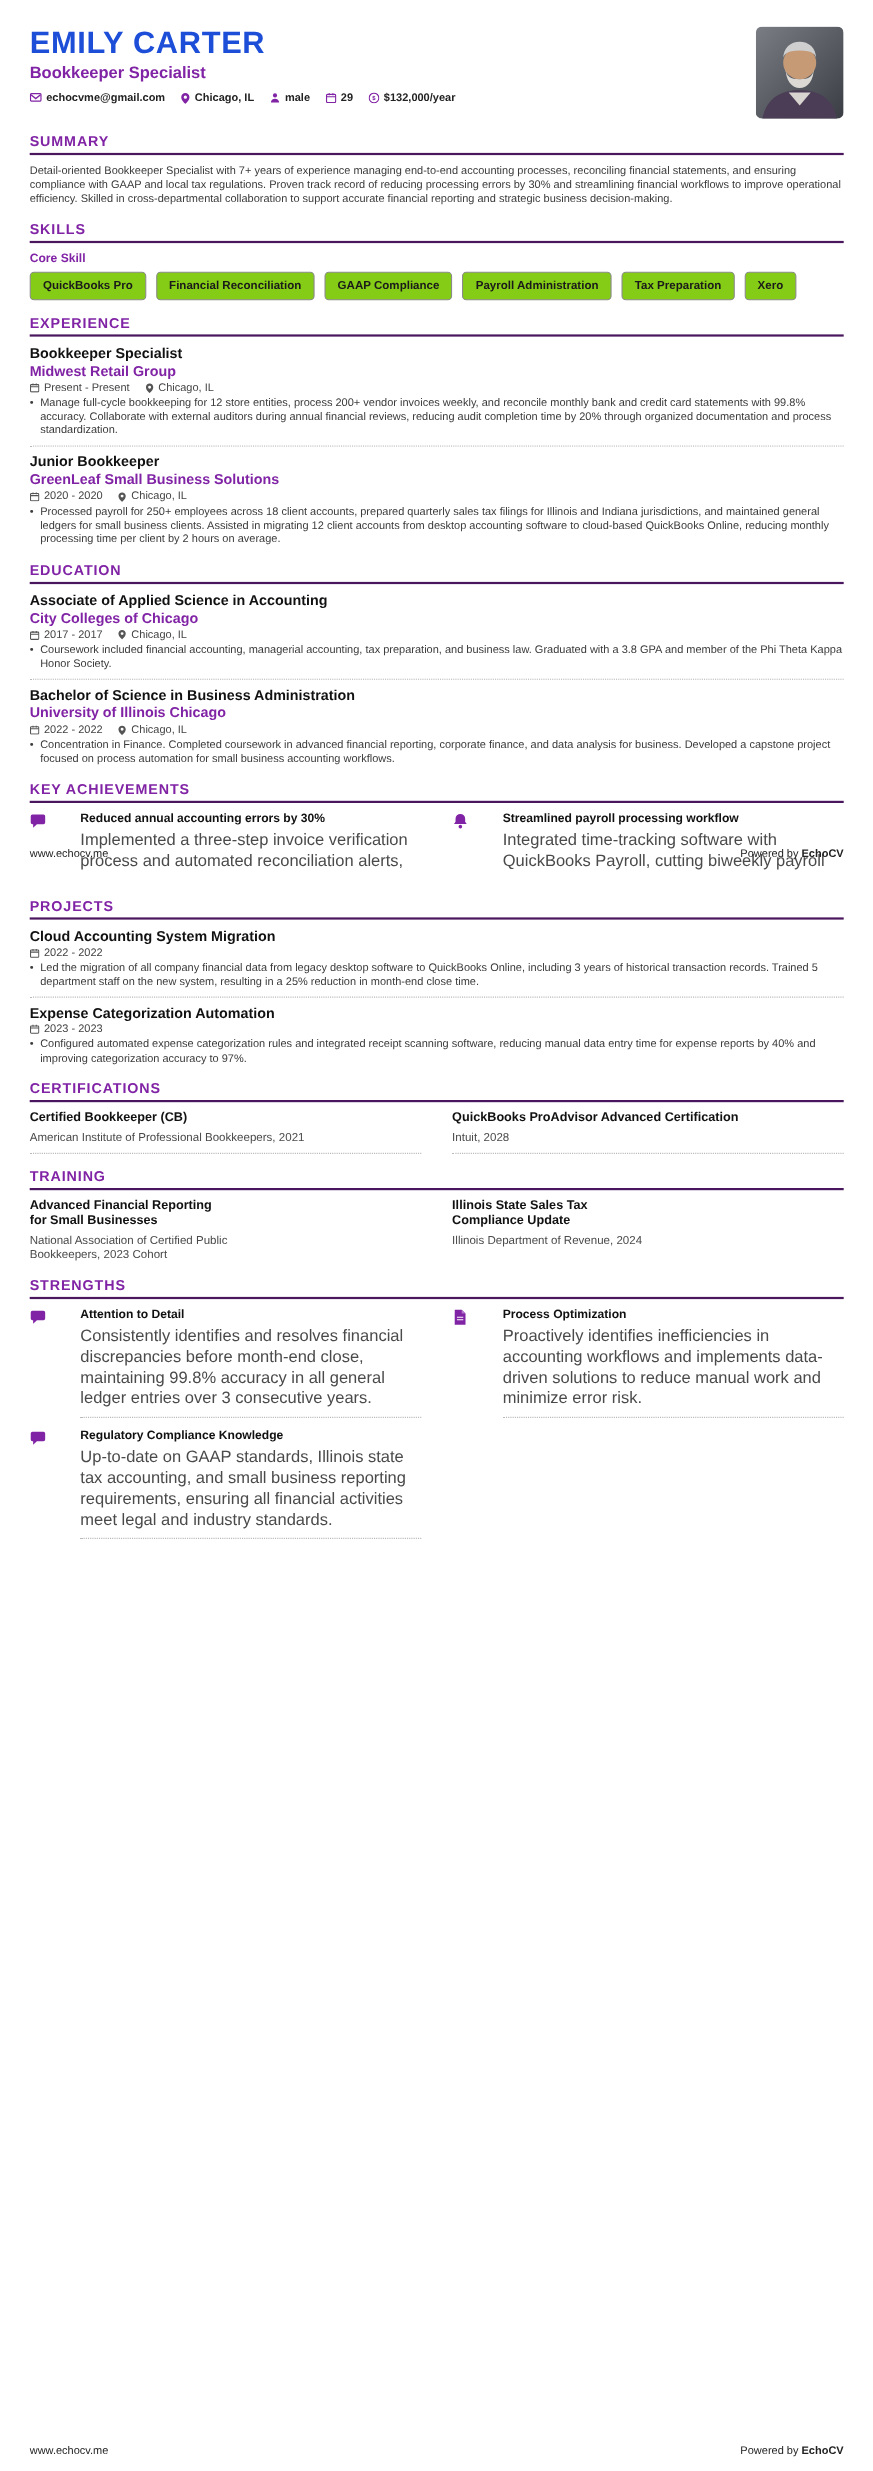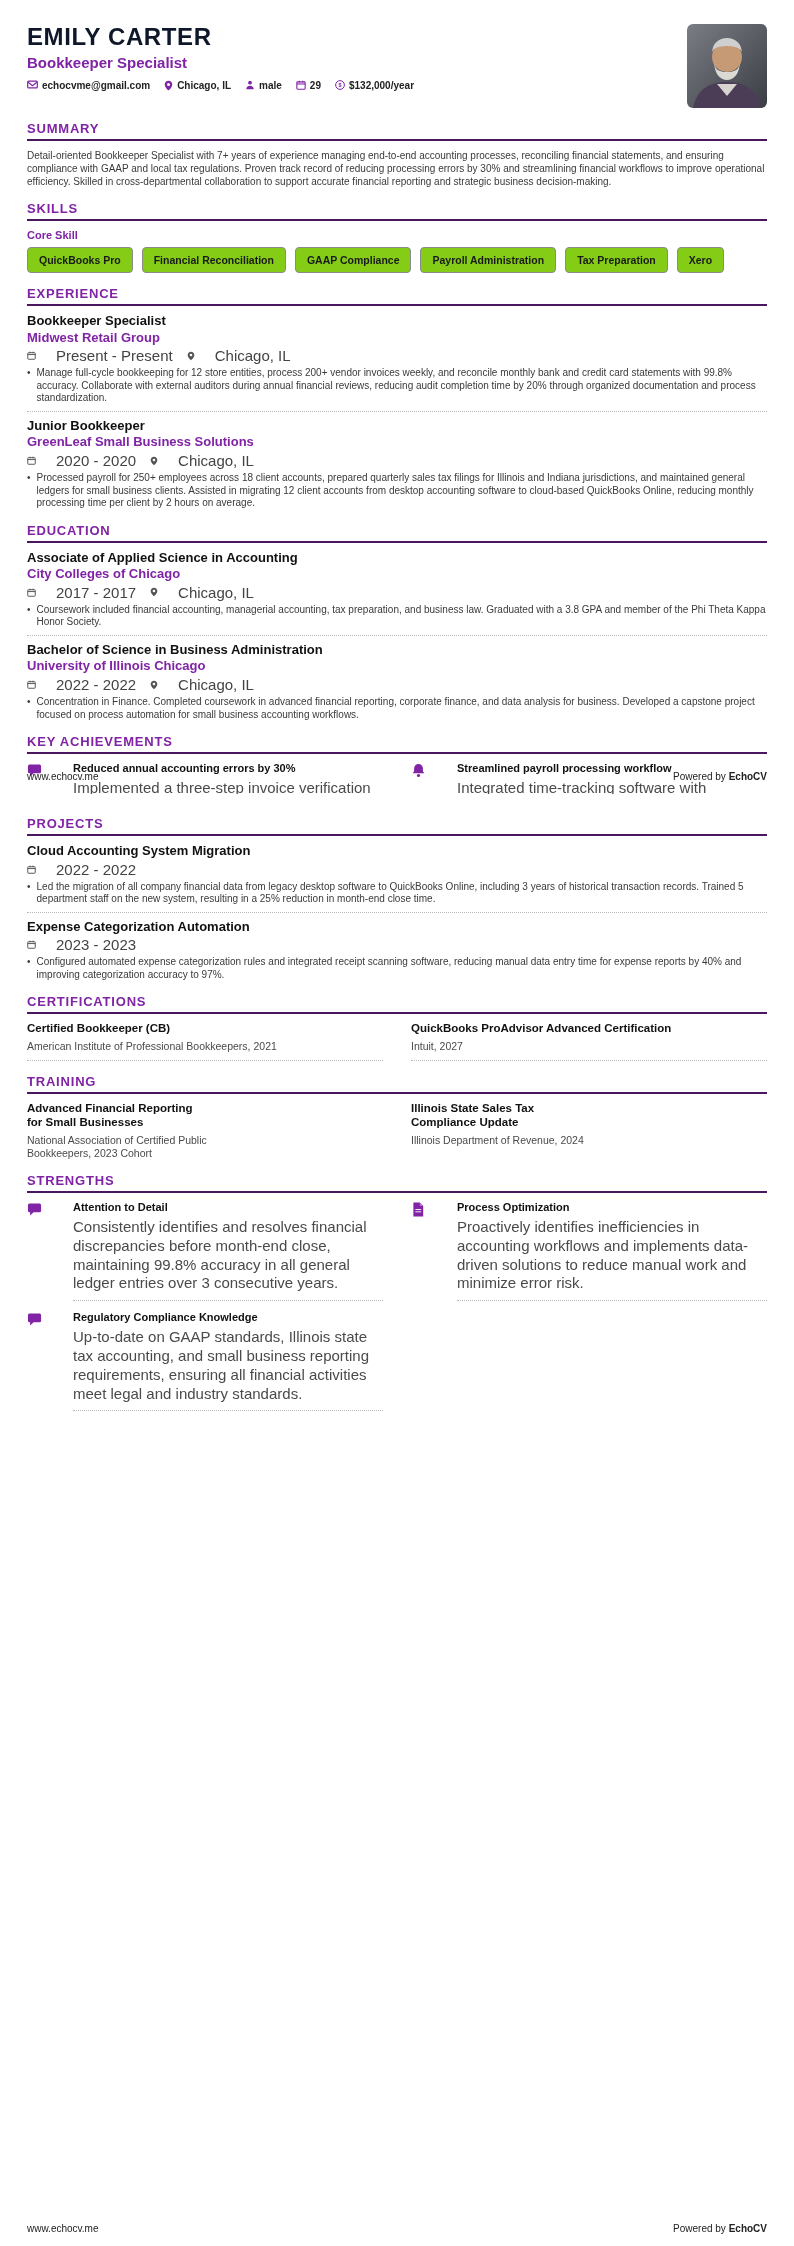--- a/index.html
+++ b/index.html
@@ -9,21 +9,21 @@
     width:794px; font-family:"Liberation Sans", sans-serif;
     color:#333; -webkit-font-smoothing:antialiased;
   }
   .page { position:relative; width:794px; padding:0 27px; overflow:hidden; }
   .page1 { height:794px; padding-top:24px; }
   .page2 { height:1452px; padding-top:22px; }
 
   
   .header { display:flex; justify-content:space-between; align-items:flex-start; }
   .h-left { flex:1; min-width:0; }
-  .name { font-size:24px; font-weight:bold; letter-spacing:0.6px; color:#0f172a; line-height:1.05; }
+  .name { font-size:28px; font-weight:bold; letter-spacing:0.6px; color:#1d4ed8; line-height:1.05; }
   .role { font-size:15px; font-weight:bold; color:var(--accent); margin-top:5px; }
   .contact { display:flex; flex-wrap:wrap; gap:14px; margin-top:9px; align-items:center; }
   .c-item { display:flex; align-items:flex-start; gap:4px; font-size:10px; font-weight:bold; color:#222; }
   .c-item svg { display:block; }
   .avatar-wrap { width:80px; height:84px; border-radius:6px; overflow:hidden; flex:0 0 auto; margin-left:14px; }
   .avatar-wrap svg { display:block; }
 
   
   .sec { margin-top:13px; }
   .sec-head {
@@ -37,21 +37,21 @@
   .chips { display:flex; flex-wrap:wrap; gap:9px; }
   .chip {
     border:1.5px solid #8a8a8a; border-radius:4px; padding:6px 11px;
     font-size:10.5px; font-weight:bold; color:#1a1a1a; background:#84cc16;
   }
 
   
   .entry-title { font-size:13px; font-weight:bold; color:#111; line-height:1.05; margin-bottom:3px; }
   .entry-org { font-size:13px; font-weight:bold; color:var(--accent); line-height:1.05; margin-bottom:3px; }
   .meta { display:flex; gap:14px; align-items:center; margin-bottom:3px; }
-  .m-item { display:flex; align-items:center; gap:20px; font-size:15px; color:#444; }
+  .m-item { display:flex; align-items:center; gap:4px; font-size:10px; color:#444; }
   .m-item svg { display:block; }
   .bullet { display:flex; gap:6px; font-size:10px; line-height:1.25; color:#3a3a3a; }
   .bullet::before { content:"•"; flex:0 0 auto; }
   .dotted-div { border-bottom:1px dotted #b9b9b9; margin:6px 0 7px 0; }
 
   
   .two-col { display:grid; grid-template-columns:1fr 1fr; column-gap:28px; row-gap:10px; align-items:start; }
   .card { display:grid; grid-template-columns:24px 1fr; column-gap:22px; }
   .card .icon { padding-top:1px; }
   .card-title { font-size:11px; font-weight:bold; color:#111; line-height:1.2; margin-bottom:4px; }
@@ -374,21 +374,21 @@
 
   <div class="sec">
     <div class="sec-head">CERTIFICATIONS</div>
     <div class="two-col">
       <div>
         <div class="cred-title">Certified Bookkeeper (CB)</div>
         <div class="cred-issuer cred-dotted">American Institute of Professional Bookkeepers, 2021</div>
       </div>
       <div>
         <div class="cred-title">QuickBooks ProAdvisor Advanced Certification</div>
-        <div class="cred-issuer cred-dotted">Intuit, 2027</div>
+        <div class="cred-issuer cred-dotted">Intuit, 2028</div>
       </div>
     </div>
   </div>
 
   <div class="sec">
     <div class="sec-head">TRAINING</div>
     <div class="two-col">
       <div>
         <div class="cred-title train-title">Advanced Financial Reporting for Small Businesses</div>
         <div class="cred-issuer" style="max-width:220px;">National Association of Certified Public Bookkeepers, 2023 Cohort</div>

